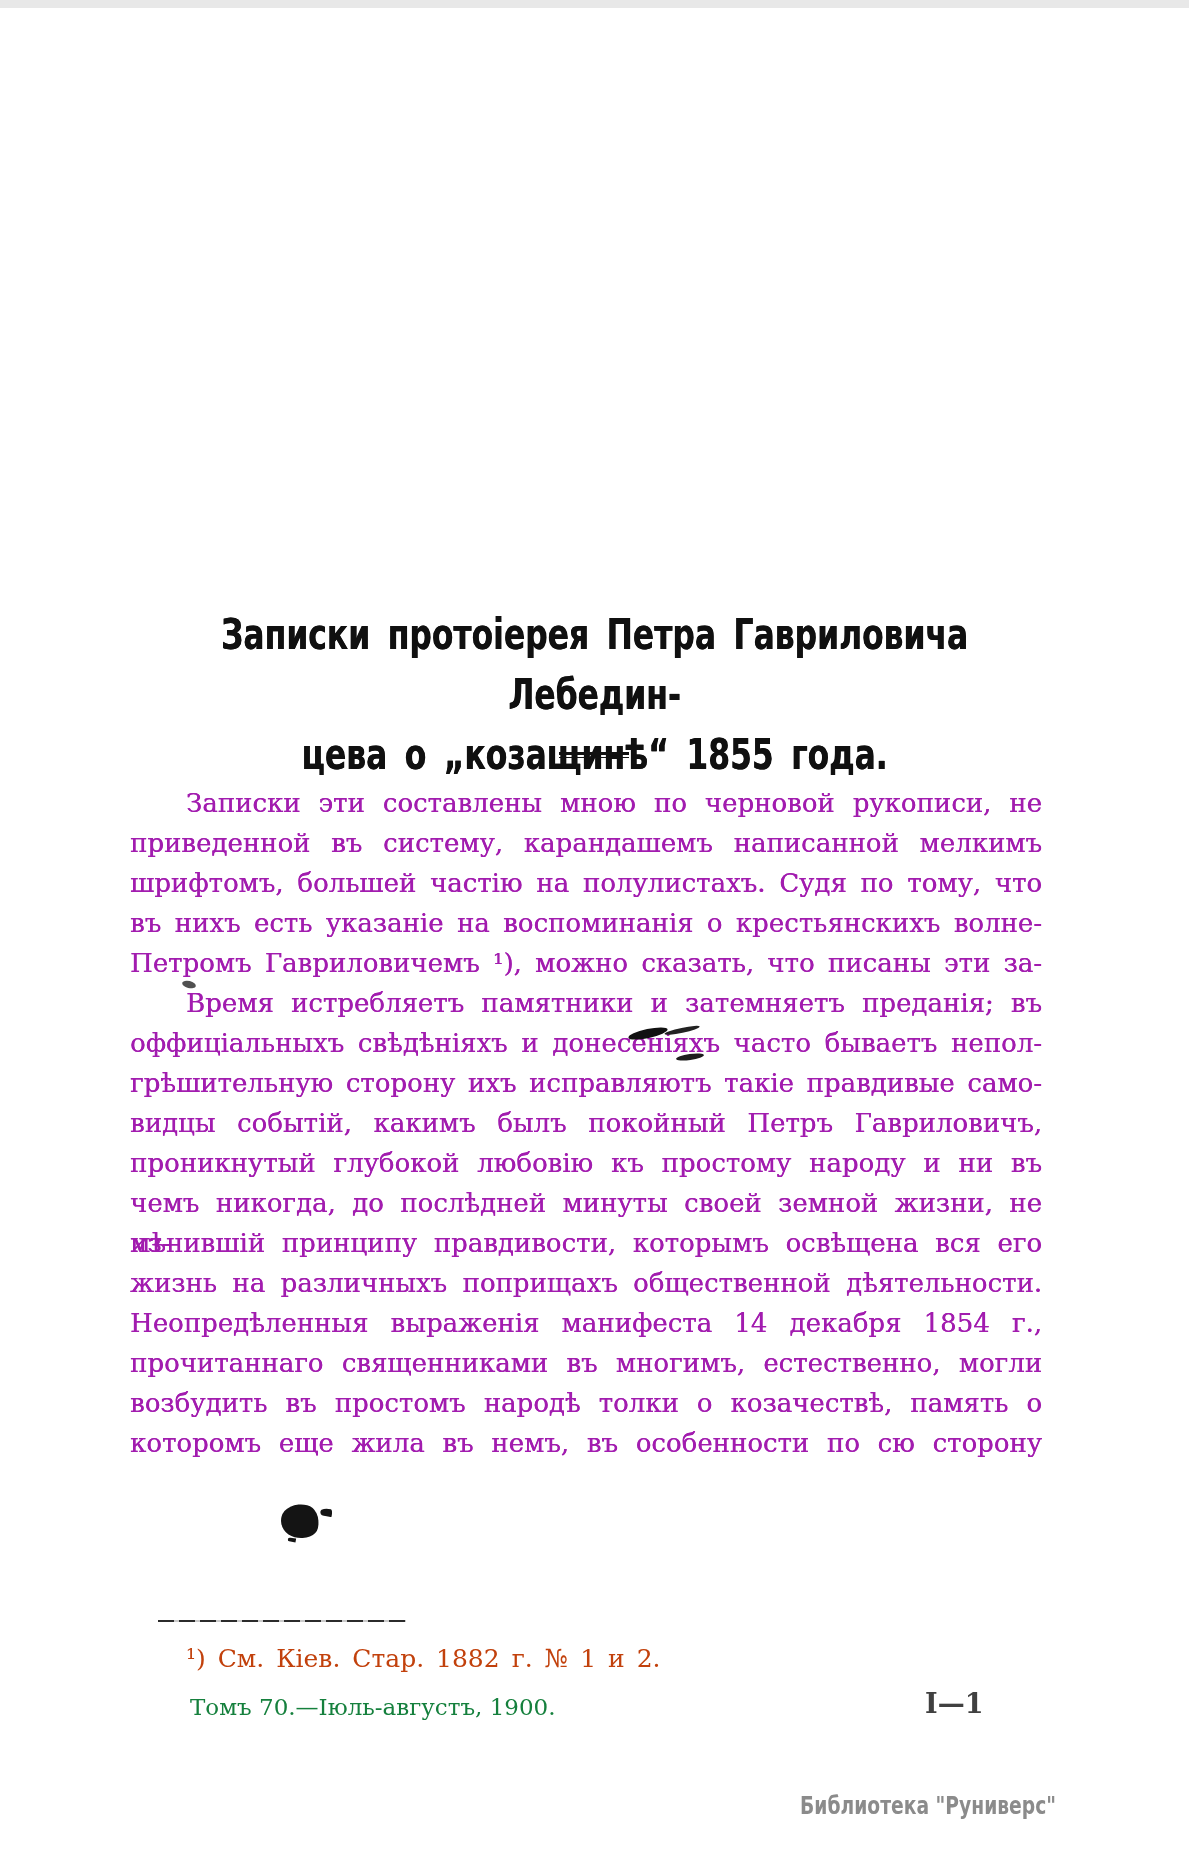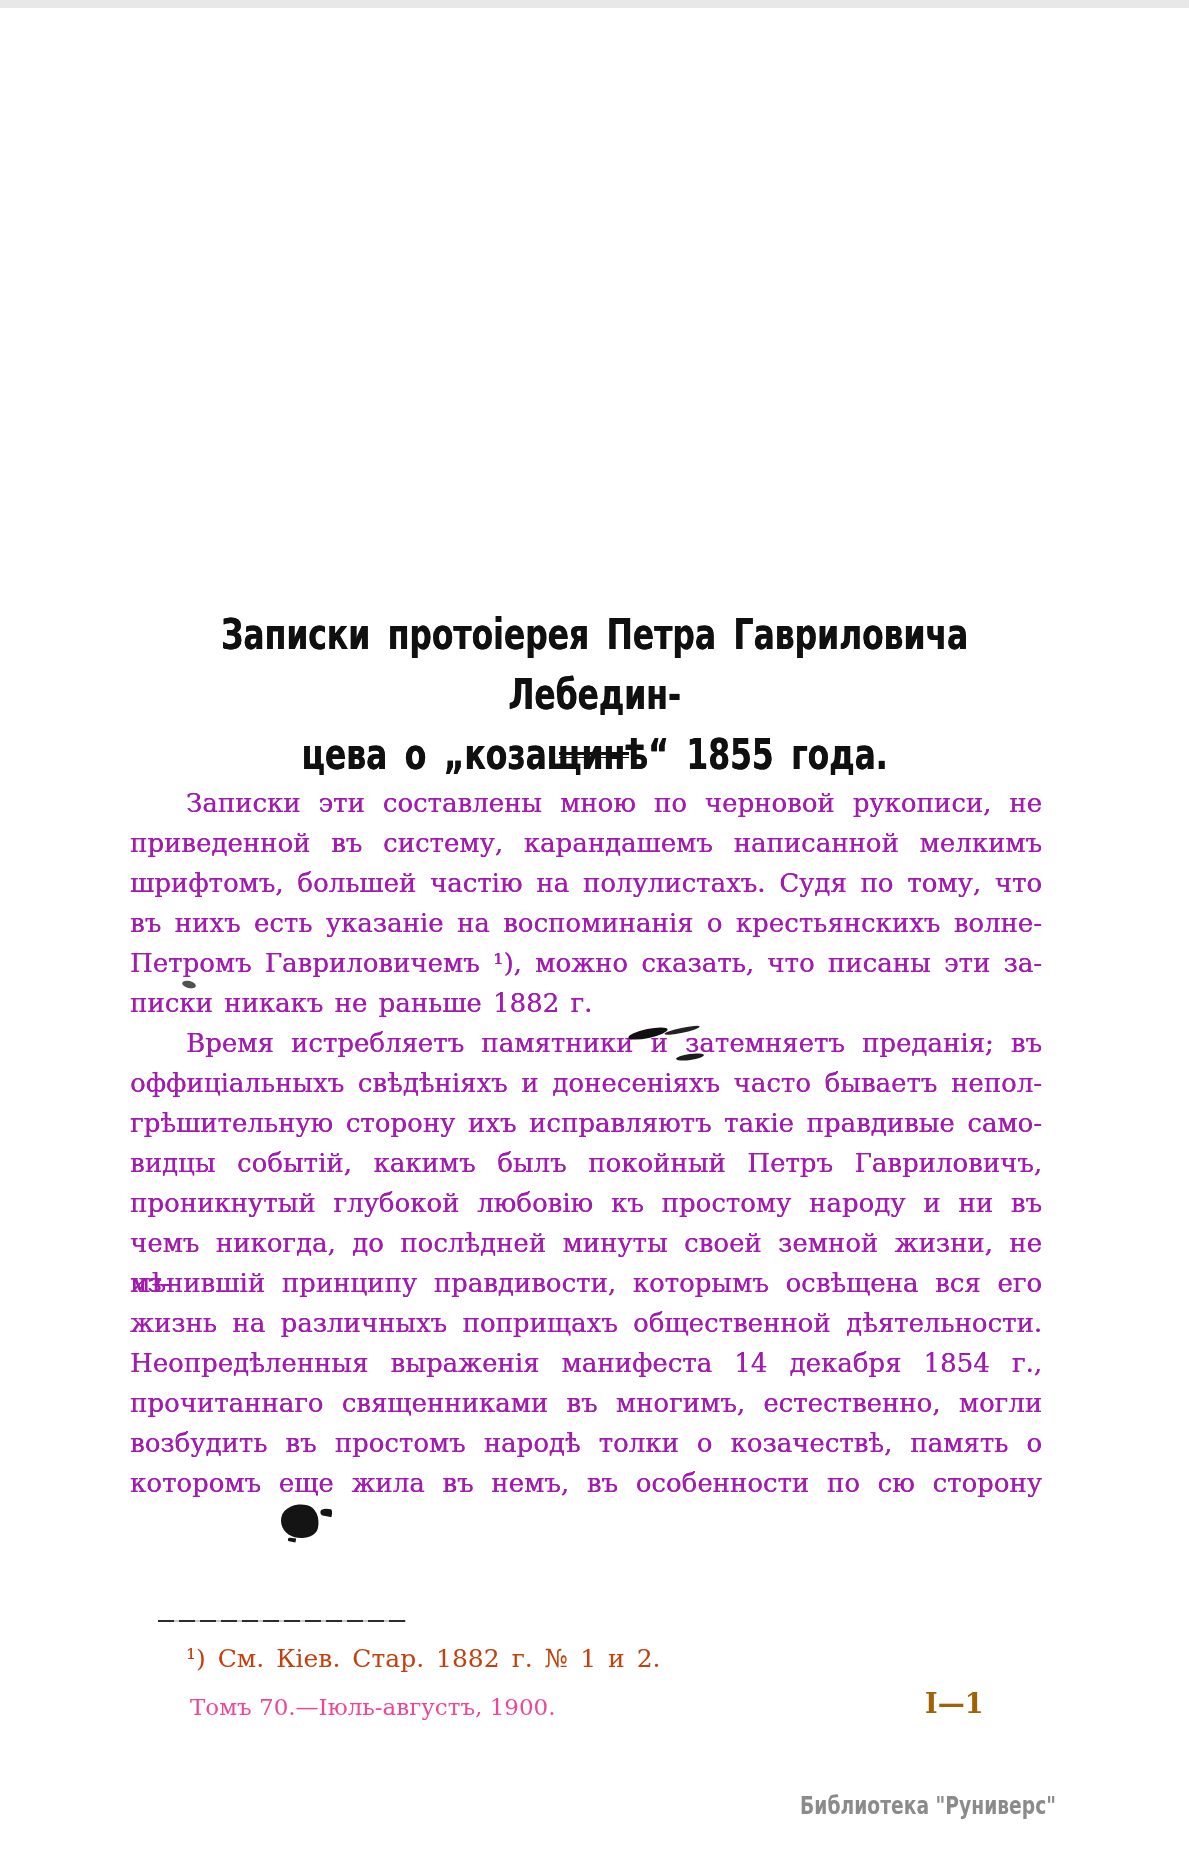--- a/index.html
+++ b/index.html
@@ -70,29 +70,29 @@
     top: 1636px;
     font-size: 25px;
     word-spacing: 4px;
     color: #c2410c;
   }
   .footer-left {
     position: absolute;
     left: 190px;
     top: 1686px;
     font-size: 23px;
-    color: #ec4899;
+    color: #15803d;
   }
   .footer-right {
     position: absolute;
     left: 925px;
     top: 1680px;
     font-size: 27px;
     font-weight: bold;
-    color: #a16207;
+    color: #404040;
   }
   .watermark {
     position: absolute;
     left: 800px;
     top: 1784px;
     font-family: "DejaVu Sans", sans-serif;
     font-weight: bold;
     font-size: 24px;
     color: #8b8b8b;
     transform: scaleX(0.78);
@@ -155,21 +155,20 @@
   </h1>
 
   <div class="divider"></div>
 
   <div class="body-text">
     <div class="bline indent">Записки эти составлены мною по черновой рукописи, не</div>
     <div class="bline">приведенной въ систему, карандашемъ написанной мелкимъ</div>
     <div class="bline">шрифтомъ, большей частію на полулистахъ. Судя по тому, что</div>
     <div class="bline">въ нихъ есть указаніе на воспоминанія о крестьянскихъ волне-</div>
     <div class="bline">Петромъ Гавриловичемъ ¹), можно сказать, что писаны эти за-</div>
-    <div class="bline endline">писки никакъ не раньше 1882 г.</div>
     <div class="bline indent">Время истребляетъ памятники и затемняетъ преданія; въ</div>
     <div class="bline">оффиціальныхъ свѣдѣніяхъ и донесеніяхъ часто бываетъ непол-</div>
     <div class="bline">грѣшительную сторону ихъ исправляютъ такіе правдивые само-</div>
     <div class="bline">видцы событій, какимъ былъ покойный Петръ Гавриловичъ,</div>
     <div class="bline">проникнутый глубокой любовію къ простому народу и ни въ</div>
     <div class="bline">чемъ никогда, до послѣдней минуты своей земной жизни, не из-</div>
     <div class="bline">мѣнившій принципу правдивости, которымъ освѣщена вся его</div>
     <div class="bline">жизнь на различныхъ поприщахъ общественной дѣятельности.</div>
     <div class="bline">Неопредѣленныя выраженія манифеста 14 декабря 1854 г.,</div>
     <div class="bline">прочитаннаго священниками въ многимъ, естественно, могли</div>

